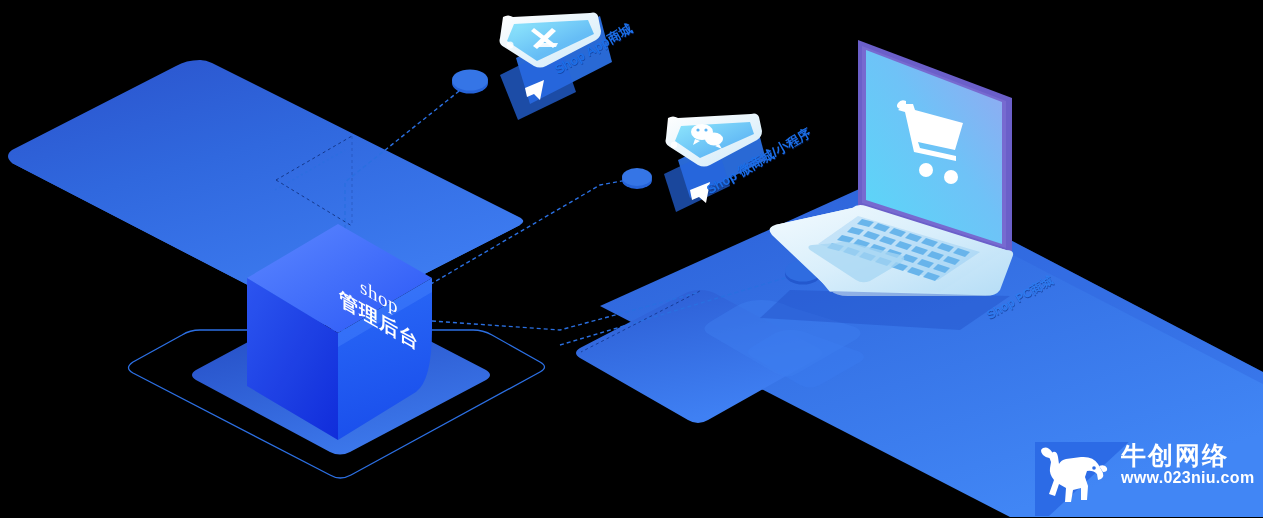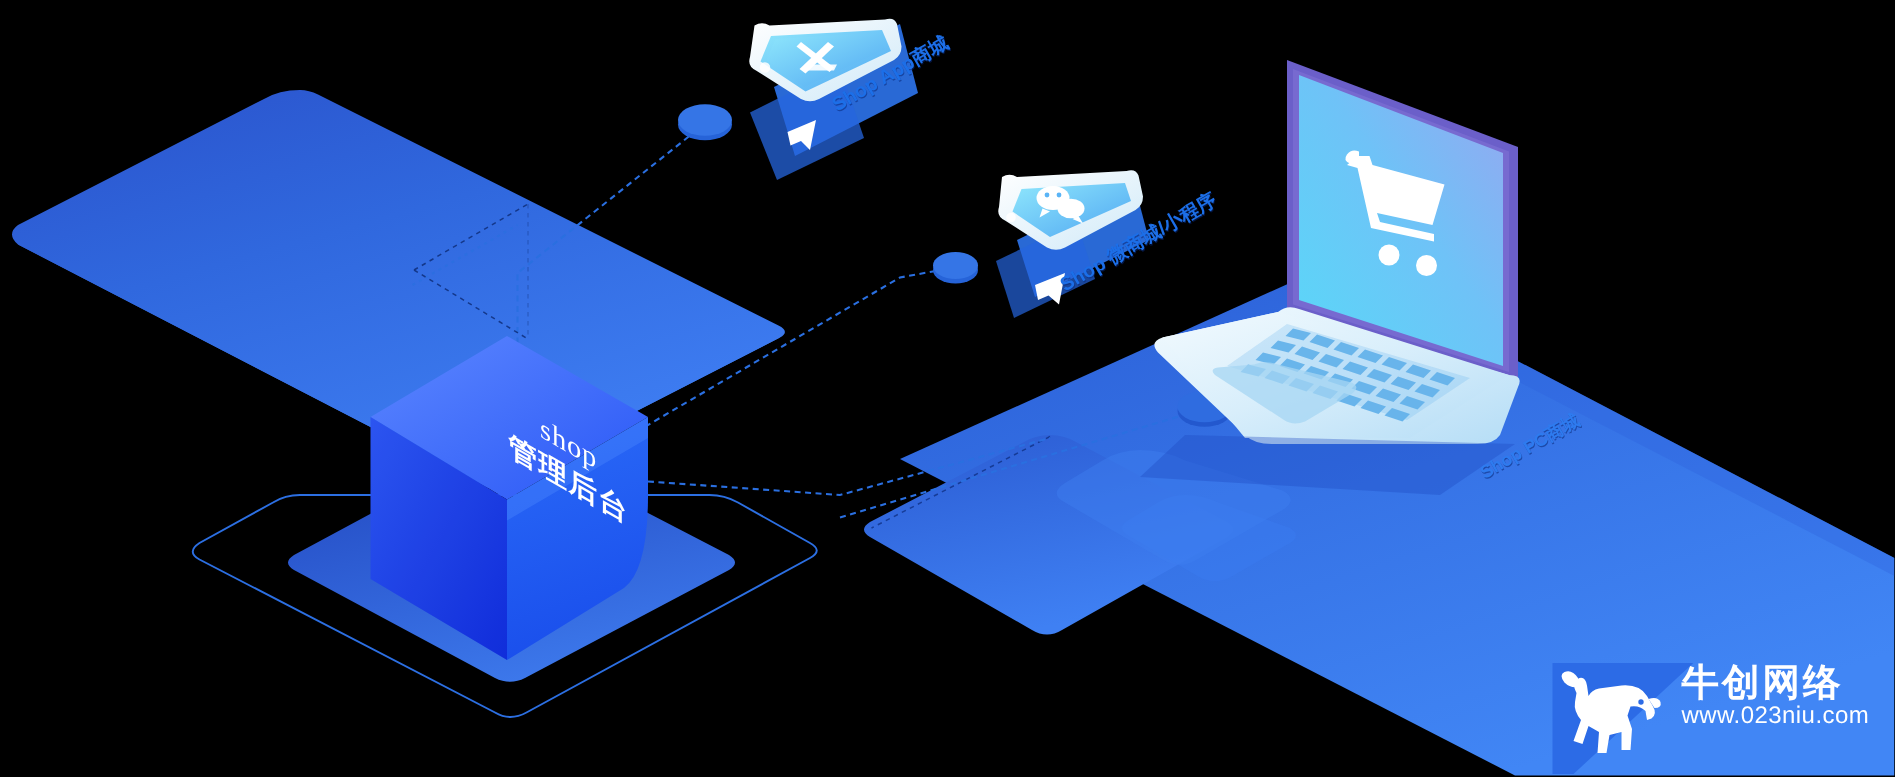--- a/index.html
+++ b/index.html
@@ -36,21 +36,21 @@
   #cube-text .t2{font-size:19px;font-weight:700;line-height:1.35;letter-spacing:1px;}
 
   #watermark{
     position:absolute;right:16px;bottom:2px;width:212px;height:74px;
     display:flex;gap:8px;
   }
   #wm-logo{width:78px;height:70px;flex:0 0 78px;position:relative;}
   #wm-text{color:#fff;line-height:1.05;}
   #wm-text .cn{font-size:25px;font-weight:700;letter-spacing:2px;
      font-family:"Liberation Sans","DejaVu Sans",sans-serif;}
-  #wm-text .en{font-size:16px;font-weight:400;letter-spacing:.3px;margin-top:2px;}
+  #wm-text .en{font-size:16px;font-weight:700;letter-spacing:.3px;margin-top:2px;}
 </style>
 </head>
 <body>
 
 <div id="stage">
 
   <svg width="1263" height="518" viewBox="0 0 1263 518">
     <defs>
       <linearGradient id="gPlatA" x1="0" y1="0" x2="0.55" y2="1">
         <stop offset="0" stop-color="#2A52CB"></stop>

